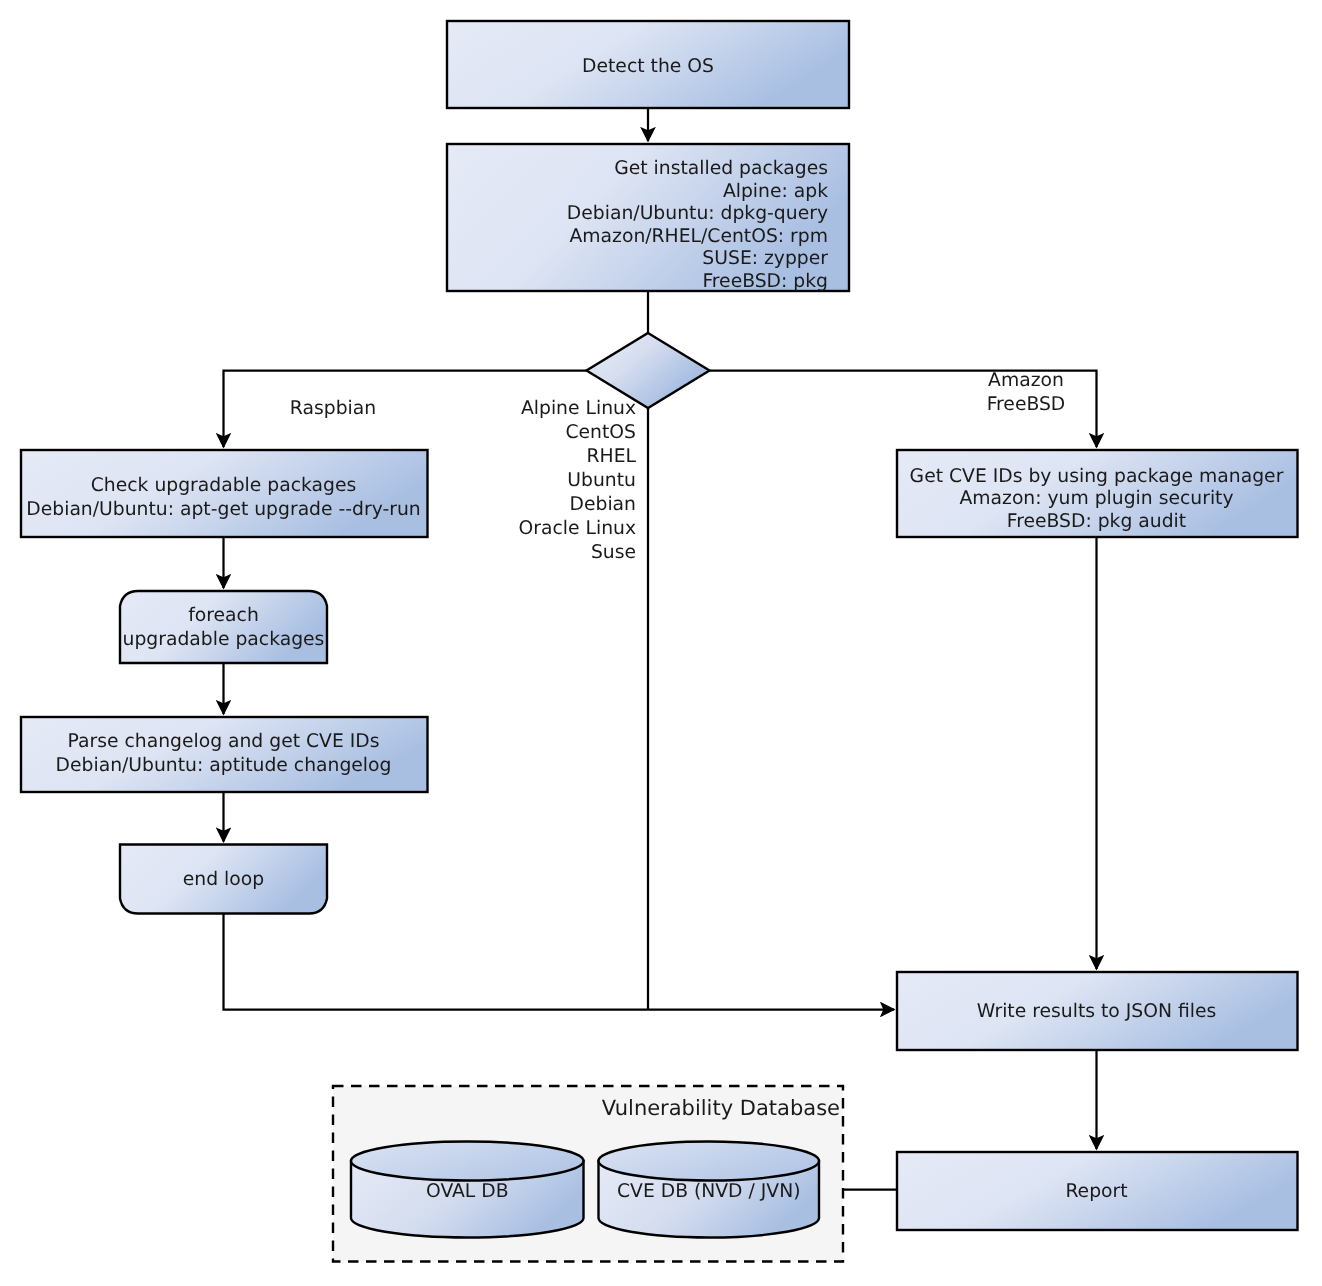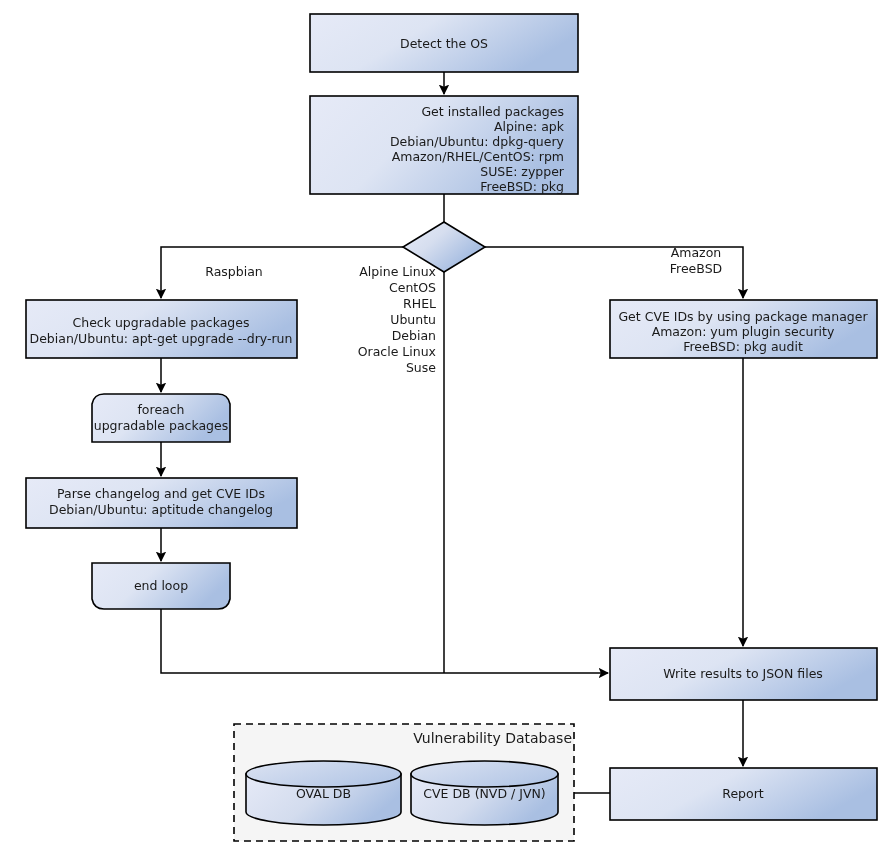--- a/index.html
+++ b/index.html
@@ -11,21 +11,20 @@
   body {
     width: 881px;
     height: 857px;
     font-family: "DejaVu Sans", sans-serif;
     overflow: hidden;
   }
   #diagram-root {
     position: relative;
     width: 773px;
     height: 857px;
-    margin-left: 12px;
   }
   svg#flowchart {
     display: block;
     width: 881px;
     height: 857px;
     background: #ffffff;
   }
   .node-shape {
     stroke: #000000;
     stroke-width: 1.6;

